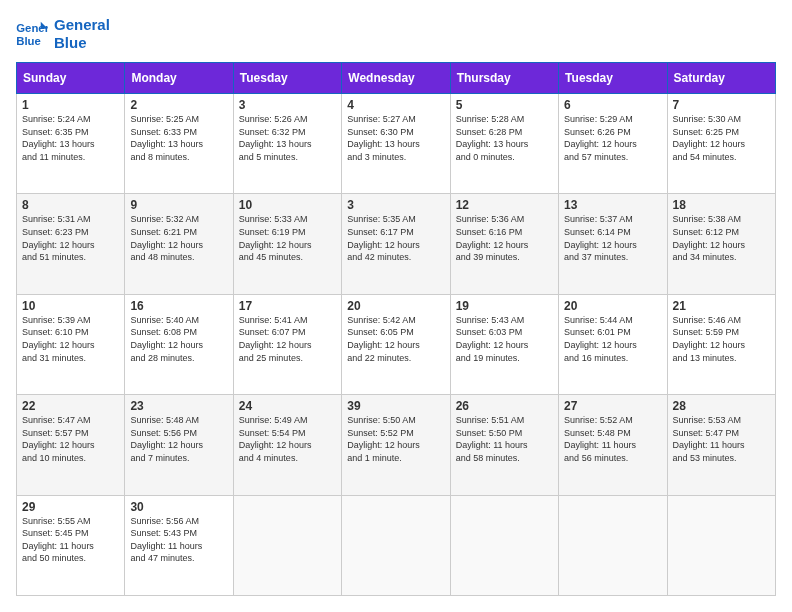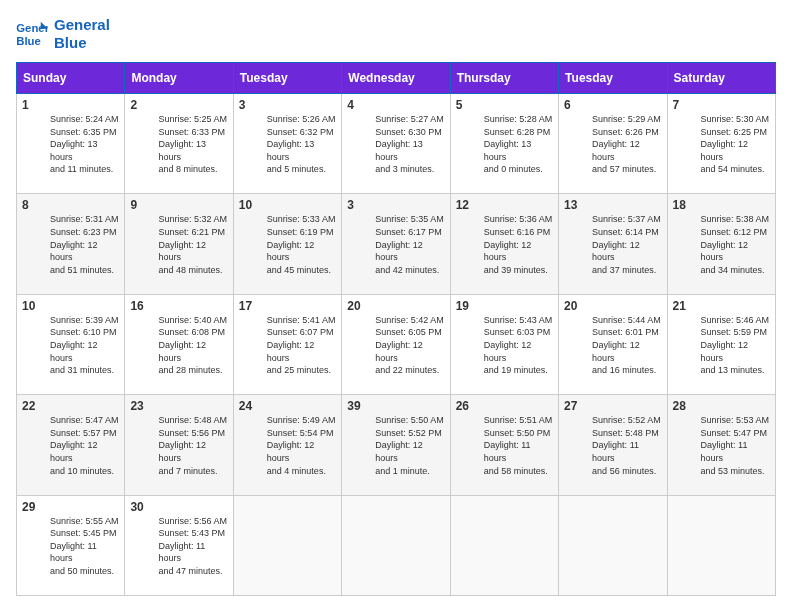--- a/index.html
+++ b/index.html
@@ -74,21 +74,20 @@
     .day-num {
       font-size: 12px;
       font-weight: bold;
       display: block;
       margin-bottom: 1px;
     }
     .day-info {
       font-size: 9px;
       line-height: 1.4;
       color: #333;
-      margin-left: 28px;
     }
     .empty-cell {
       background: #f9f9f9 !important;
     }
   </style>
 </head>
 <body>
 
 <div class="page">
   <div class="header">

